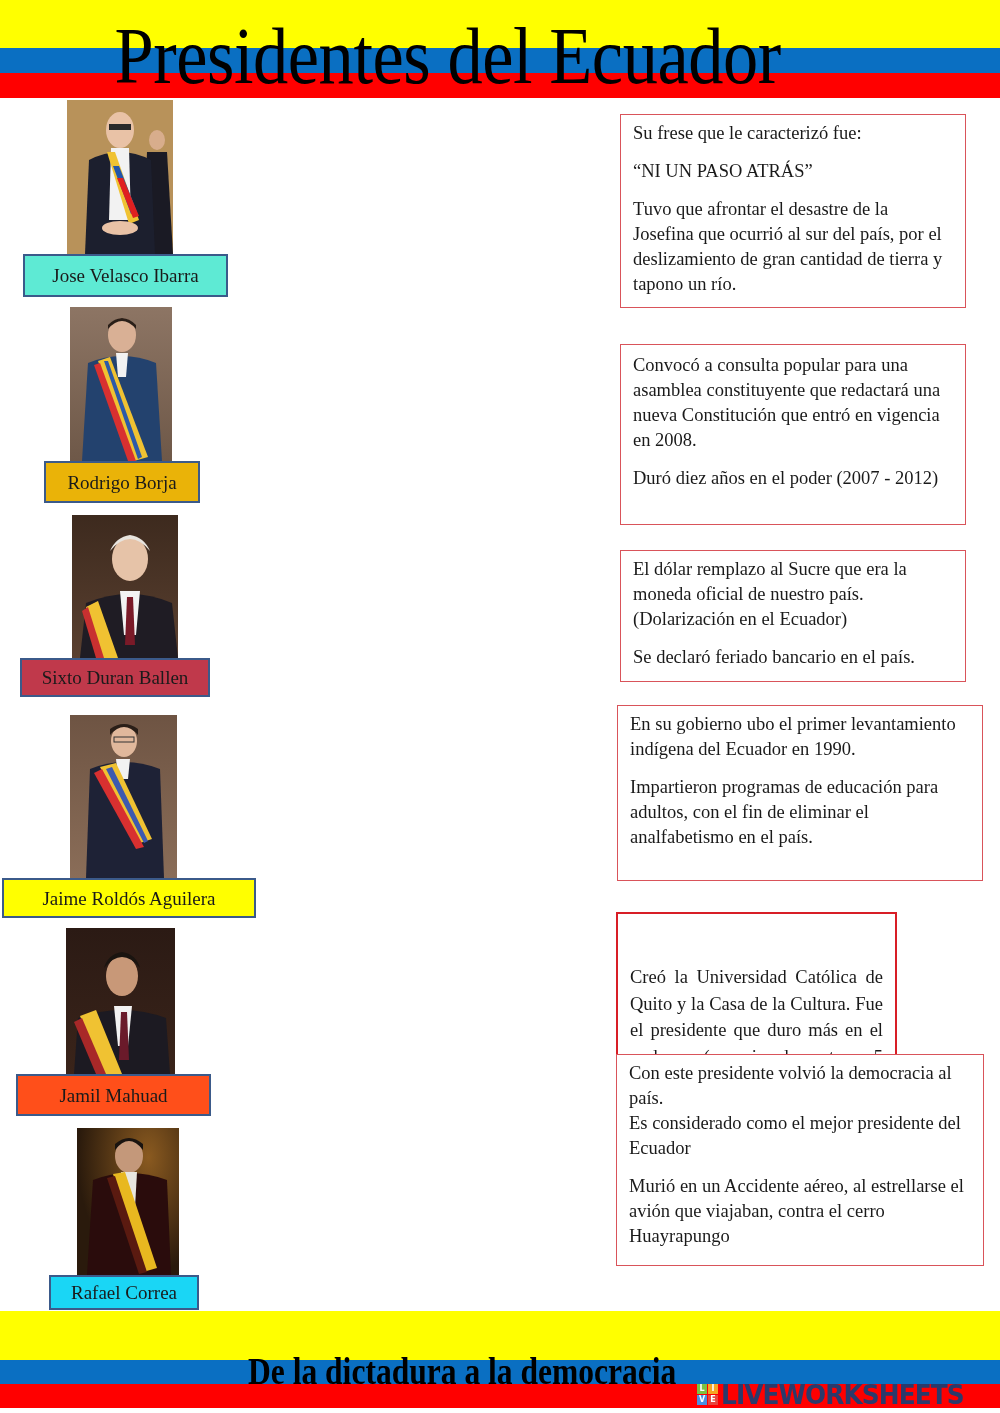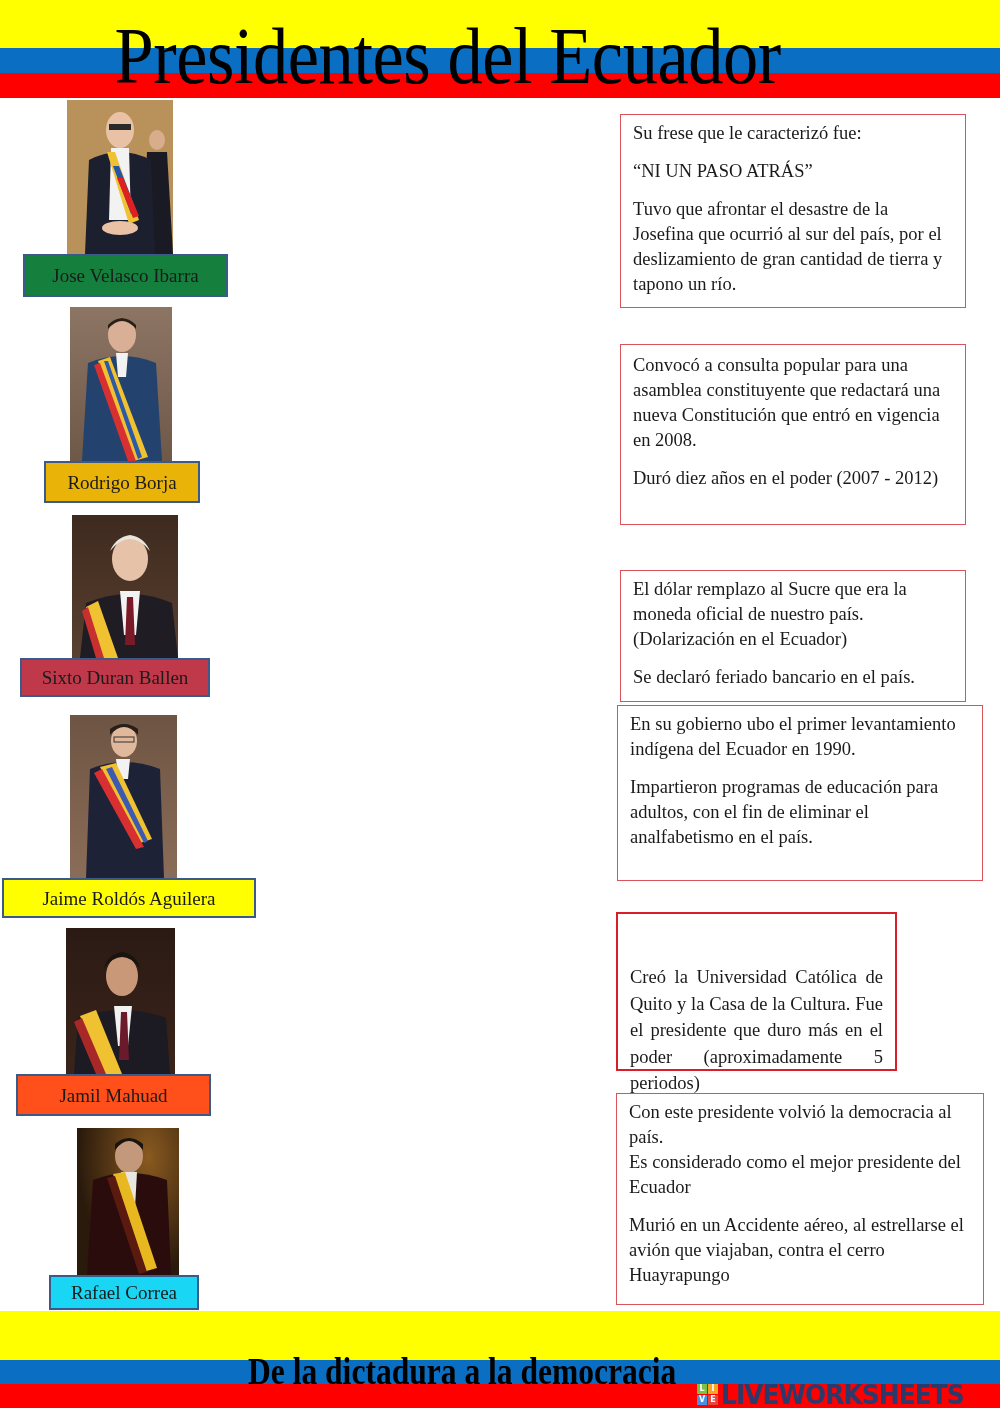--- a/index.html
+++ b/index.html
@@ -75,21 +75,21 @@
     <ellipse cx="90" cy="40" rx="8" ry="10" fill="#d8ad8c"></ellipse>
     <path d="M80 52 L100 52 L106 154 L76 154 Z" fill="#1a1a24"></path>
     <path d="M18 154 L22 60 Q53 44 84 60 L88 154 Z" fill="#1c1f2e"></path>
     <path d="M44 48 L62 48 L64 120 L42 120 Z" fill="#f2f2f2"></path>
     <path d="M40 52 L48 52 L72 120 L62 124 Z" fill="#f0c232"></path>
     <path d="M46 66 L52 66 L70 112 L64 114 Z" fill="#2255aa"></path>
     <path d="M50 78 L56 78 L72 116 L66 118 Z" fill="#e02020"></path>
     <ellipse cx="53" cy="128" rx="18" ry="7" fill="#e9c2a6"></ellipse>
   </svg>
 </div>
-<div class="name-label" style="left:23px;top:254px;width:205px;height:43px;background:#15803d;">
+<div class="name-label" style="left:23px;top:254px;width:205px;height:43px;background:#5eead4;">
   <span>Jose Velasco Ibarra</span>
 </div>
 
 <div class="portrait" style="left:70px;top:307px;width:102px;height:154px;background:linear-gradient(180deg,#8d7564,#6e5848);">
   <svg viewBox="0 0 102 154">
     <ellipse cx="52" cy="28" rx="14" ry="17" fill="#d9b095"></ellipse>
     <path d="M38 22 Q52 6 66 22 L66 18 Q52 4 38 18 Z" fill="#2a1f18"></path>
     <path d="M12 154 L18 56 Q52 42 86 56 L92 154 Z" fill="#23426e"></path>
     <path d="M46 46 L58 46 L56 70 L48 70 Z" fill="#f2f2f2"></path>
     <path d="M28 54 L40 50 L78 150 L64 154 Z" fill="#f0c232"></path>
@@ -165,35 +165,35 @@
   <p>Su frese que le caracterizó fue:</p>
   <p>“NI UN PASO ATRÁS”</p>
   <p>Tuvo que afrontar el desastre de la Josefina que ocurrió al sur del país, por el deslizamiento de gran cantidad de tierra y tapono un río.</p>
 </div>
 
 <div class="fact-box" style="left:620px;top:344px;width:346px;height:181px;padding-top:8px;">
   <p>Convocó a consulta popular para una asamblea constituyente que redactará una nueva Constitución que entró en vigencia en 2008.</p>
   <p>Duró diez años en el poder (2007 - 2012)</p>
 </div>
 
-<div class="fact-box" style="left:620px;top:570px;width:346px;height:132px;">
+<div class="fact-box" style="left:620px;top:550px;width:346px;height:132px;">
   <p>El dólar remplazo al Sucre que era la moneda oficial de nuestro país. (Dolarización en el Ecuador)</p>
   <p>Se declaró feriado bancario en el país.</p>
 </div>
 
 <div class="fact-box" style="left:617px;top:705px;width:366px;height:176px;">
   <p>En su gobierno ubo el primer levantamiento indígena del Ecuador en 1990.</p>
   <p>Impartieron programas de educación para adultos, con el fin de eliminar el analfabetismo en el país.</p>
 </div>
 
 <div class="fact-box strong" style="left:616px;top:912px;width:281px;height:159px;line-height:26.5px;">
   <p class="justify">Creó la Universidad Católica de Quito y la Casa de la Cultura. Fue el presidente que duro más en el poder (aproximadamente 5 periodos)</p>
 </div>
 
-<div class="fact-box" style="left:616px;top:1093px;width:368px;height:212px;">
+<div class="fact-box" style="left:616px;top:1054px;width:368px;height:212px;">
   <p style="white-space:pre-line;">Con este presidente volvió la democracia al país.
 Es considerado como el mejor presidente del Ecuador</p>
   <p>Murió en un Accidente aéreo, al estrellarse el avión que viajaban, contra el cerro Huayrapungo</p>
 </div>
 
 <div class="flag bottom-flag">
   <div class="y"></div>
   <div class="b"></div>
   <div class="r"></div>
 </div>

